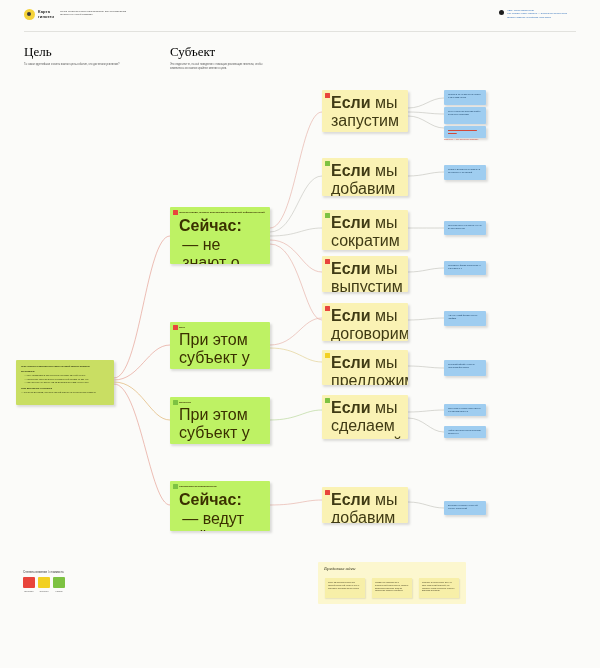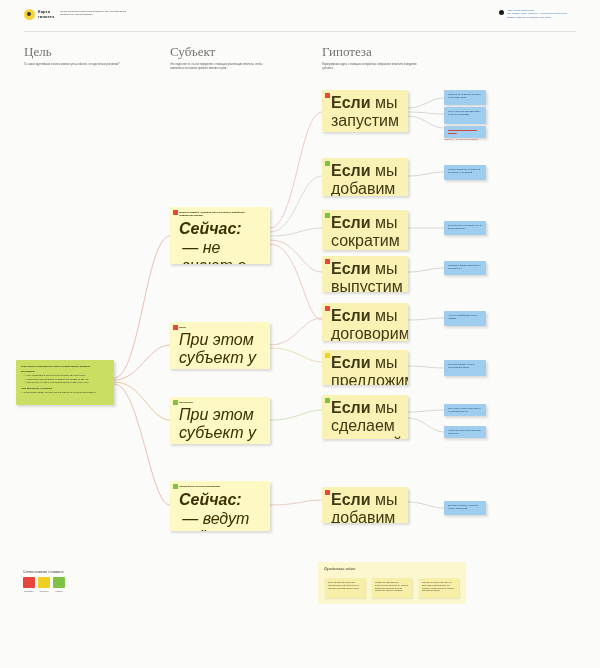--- a/index.html
+++ b/index.html
@@ -21,33 +21,33 @@
       background:#3a3a3a;}
   .logo-text{font-size:4.1px;line-height:4.6px;font-weight:bold;color:#1d1d1d;letter-spacing:.1px;}
   .hdr-blurb{position:absolute;left:60px;top:10px;width:75px;font-size:2.5px;line-height:3.3px;color:#4a4a4a;}
   .hdr-right{position:absolute;right:13px;top:9px;width:88px;display:flex;gap:3px;}
   .hdr-bullet{width:5px;height:5px;border-radius:50%;background:#1d1d1d;flex:none;margin-top:.5px;}
   .hdr-right-txt{font-size:2.5px;line-height:3.3px;color:#2f6fba;}
   .hdr-rule{position:absolute;left:24px;top:31px;width:552px;height:1px;background:#e2e2de;}
 
   
   .col-head{position:absolute;}
-  .col-title{font-family:"Liberation Serif", serif;font-size:13px;line-height:15px;color:#737373;}
+  .col-title{font-family:"Liberation Serif", serif;font-size:13px;line-height:15px;color:#000000;}
   .col-sub{margin-top:4px;font-size:2.6px;line-height:3.5px;color:#5b5b5b;width:96px;}
 
   
   #wires{position:absolute;left:0;top:0;width:600px;height:668px;pointer-events:none;}
 
   
   .card{position:absolute;box-sizing:border-box;border-radius:1px;
         box-shadow:1.5px 2px 2.5px rgba(0,0,0,.13);overflow:hidden;}
   .card .mark{position:absolute;left:3px;top:3px;width:5px;height:5px;border-radius:.5px;}
 
   .c-goal{background:#c9de63;}
-  .c-subject{background:#fef9c3;font-style:italic;}
+  .c-subject{background:#bef264;}
   .c-hypo{background:#faf2b4;}
   .c-task{background:#9fcdf0;}
 
   .goal-body{padding:5px 5px 5px 5px;font-size:2.1px;line-height:3px;color:#2e3410;}
   .subj-body{padding:4px 5px 5px 9px;color:#3a3000;}
   .hypo-body{padding:4px 5px 5px 9px;color:#3f3a14;}
   .task-body{padding:3px 4px;font-size:2.1px;line-height:3px;color:#123a5e;}
 
   .card h4{margin:0 0 1.6px 0;font-size:2.5px;line-height:3.2px;font-weight:bold;}
   .card .sec{margin-top:2.4px;}
@@ -98,24 +98,20 @@
   </div>
   <div class="hdr-rule"></div>
 
   <div class="col-head" style="left:24px;top:44px;">
     <div class="col-title">Цель</div>
     <div class="col-sub">Та самая крупнейшая и очень важная цель-события, что достигаем усилиями?</div>
   </div>
   <div class="col-head" style="left:170px;top:44px;">
     <div class="col-title">Субъект</div>
     <div class="col-sub">Это люди или те, на чьё поведение с помощью реализации гипотезы, чтобы изменилось их важное крайнее мнение о цели.</div>
-  </div>
-  <div class="col-head" style="left:322px;top:44px;">
-    <div class="col-title">Гипотеза</div>
-    <div class="col-sub">Формулировка идеи, с помощью которой мы собираемся изменить поведение субъекта.</div>
   </div>
 
   <svg id="wires" viewBox="0 0 600 668">
     <g fill="none" stroke-width="0.55">
 
       <path d="M114,378 C140,378 146,236 170,236" stroke="#e08a7a"></path>
       <path d="M114,380 C140,380 148,345 170,345" stroke="#e08a7a"></path>
       <path d="M114,382 C142,382 150,420 170,420" stroke="#d9a24f"></path>
       <path d="M114,384 C140,384 150,505 170,505" stroke="#e08a7a"></path>
 

